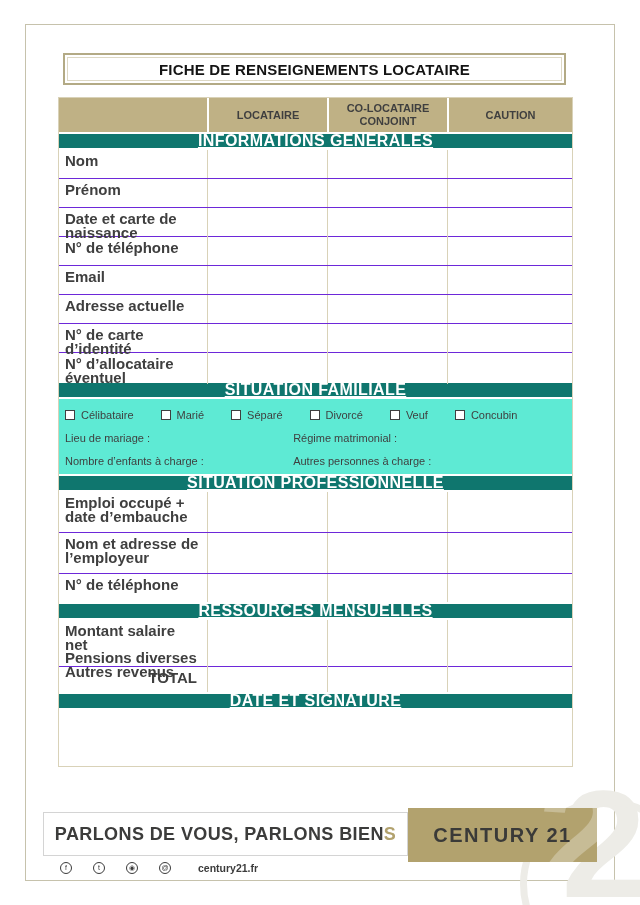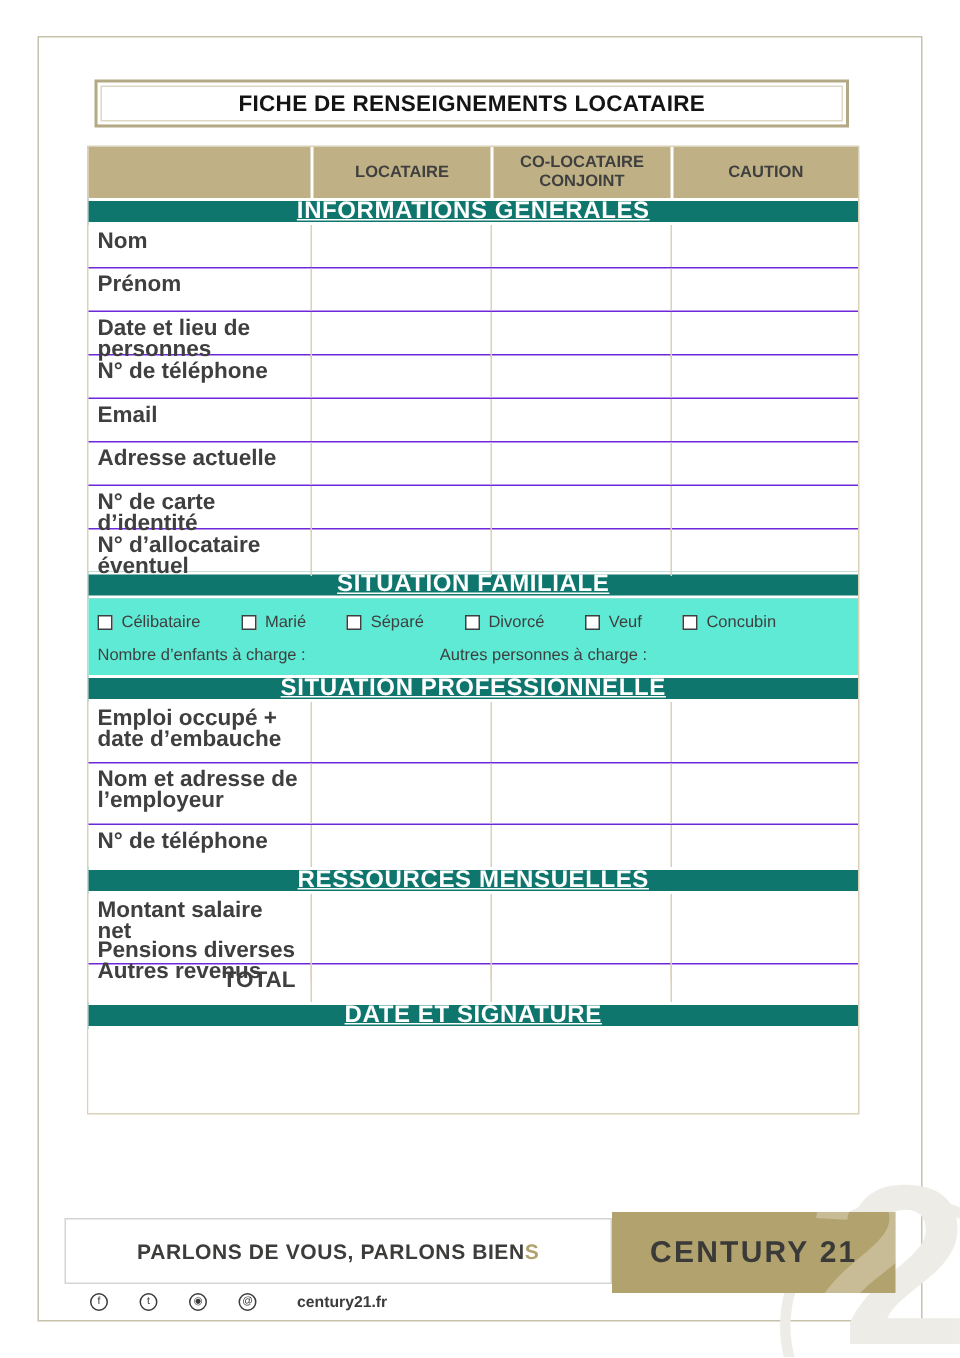--- a/index.html
+++ b/index.html
@@ -44,21 +44,21 @@
   .signbox{height:56px;background:#fff;}
 
   
   .wm-two{position:absolute;right:-6px;top:768px;font-size:152px;font-weight:bold;
           color:#edece7;line-height:1;z-index:0;}
   .wm-circle{position:absolute;right:-52px;top:798px;width:158px;height:158px;border-radius:50%;
              border:7px solid #edece7;z-index:0;}
   .footer{position:absolute;left:43px;top:808px;width:554px;height:54px;display:flex;z-index:1;}
   .slogan{flex:1;margin-top:4px;height:44px;border:1px solid #d4d4d4;background:#fff;
           display:flex;align-items:center;justify-content:center;box-sizing:border-box;
-          font-size:14px;font-weight:bold;color:#3c3c3b;letter-spacing:.4px;white-space:nowrap;}
+          font-size:18px;font-weight:bold;color:#3c3c3b;letter-spacing:.4px;white-space:nowrap;}
   .slogan .accent{color:#b2a26e;}
   .brand{width:189px;height:54px;background:#b2a26e;display:flex;align-items:center;justify-content:center;
          font-size:20px;font-weight:bold;color:#3a3a38;letter-spacing:1.5px;
          position:relative;overflow:hidden;}
   .brand .brand-text{position:relative;z-index:2;}
   .brand .wm-inner{position:absolute;right:-26px;top:-48px;font-size:150px;font-weight:bold;
                    color:rgba(255,255,255,.28);line-height:1;z-index:1;}
   .social{position:absolute;left:60px;top:862px;display:flex;align-items:center;gap:21px;z-index:1;}
   .sicon{width:10px;height:10px;border:1px solid #3b3b3b;border-radius:50%;font-size:7px;
          line-height:10px;text-align:center;display:inline-block;color:#3b3b3b;}
@@ -92,21 +92,21 @@
       <div class="cell"></div>
       <div class="cell"></div>
     </div>
     <div class="drow r28">
       <div class="cell label">Prénom</div>
       <div class="cell"></div>
       <div class="cell"></div>
       <div class="cell"></div>
     </div>
     <div class="drow r28">
-      <div class="cell label">Date et lieu de personnes</div>
+      <div class="cell label">Date et carte de naissance</div>
       <div class="cell"></div>
       <div class="cell"></div>
       <div class="cell"></div>
     </div>
     <div class="drow r28">
       <div class="cell label">N° de téléphone</div>
       <div class="cell"></div>
       <div class="cell"></div>
       <div class="cell"></div>
     </div>
@@ -156,20 +156,24 @@
           <span>Divorcé</span>
         </span>
         <span class="chk">
           <span class="chkbox"></span>
           <span>Veuf</span>
         </span>
         <span class="chk">
           <span class="chkbox"></span>
           <span>Concubin</span>
         </span>
+      </div>
+      <div class="famline h24">
+        <span>Lieu de mariage :</span>
+        <span>Régime matrimonial :</span>
       </div>
       <div class="famline h22">
         <span>Nombre d’enfants à charge :</span>
         <span>Autres personnes à charge :</span>
       </div>
     </div>
 
     <div class="band">SITUATION PROFESSIONNELLE</div>
 
     <div class="drow nt r40">

